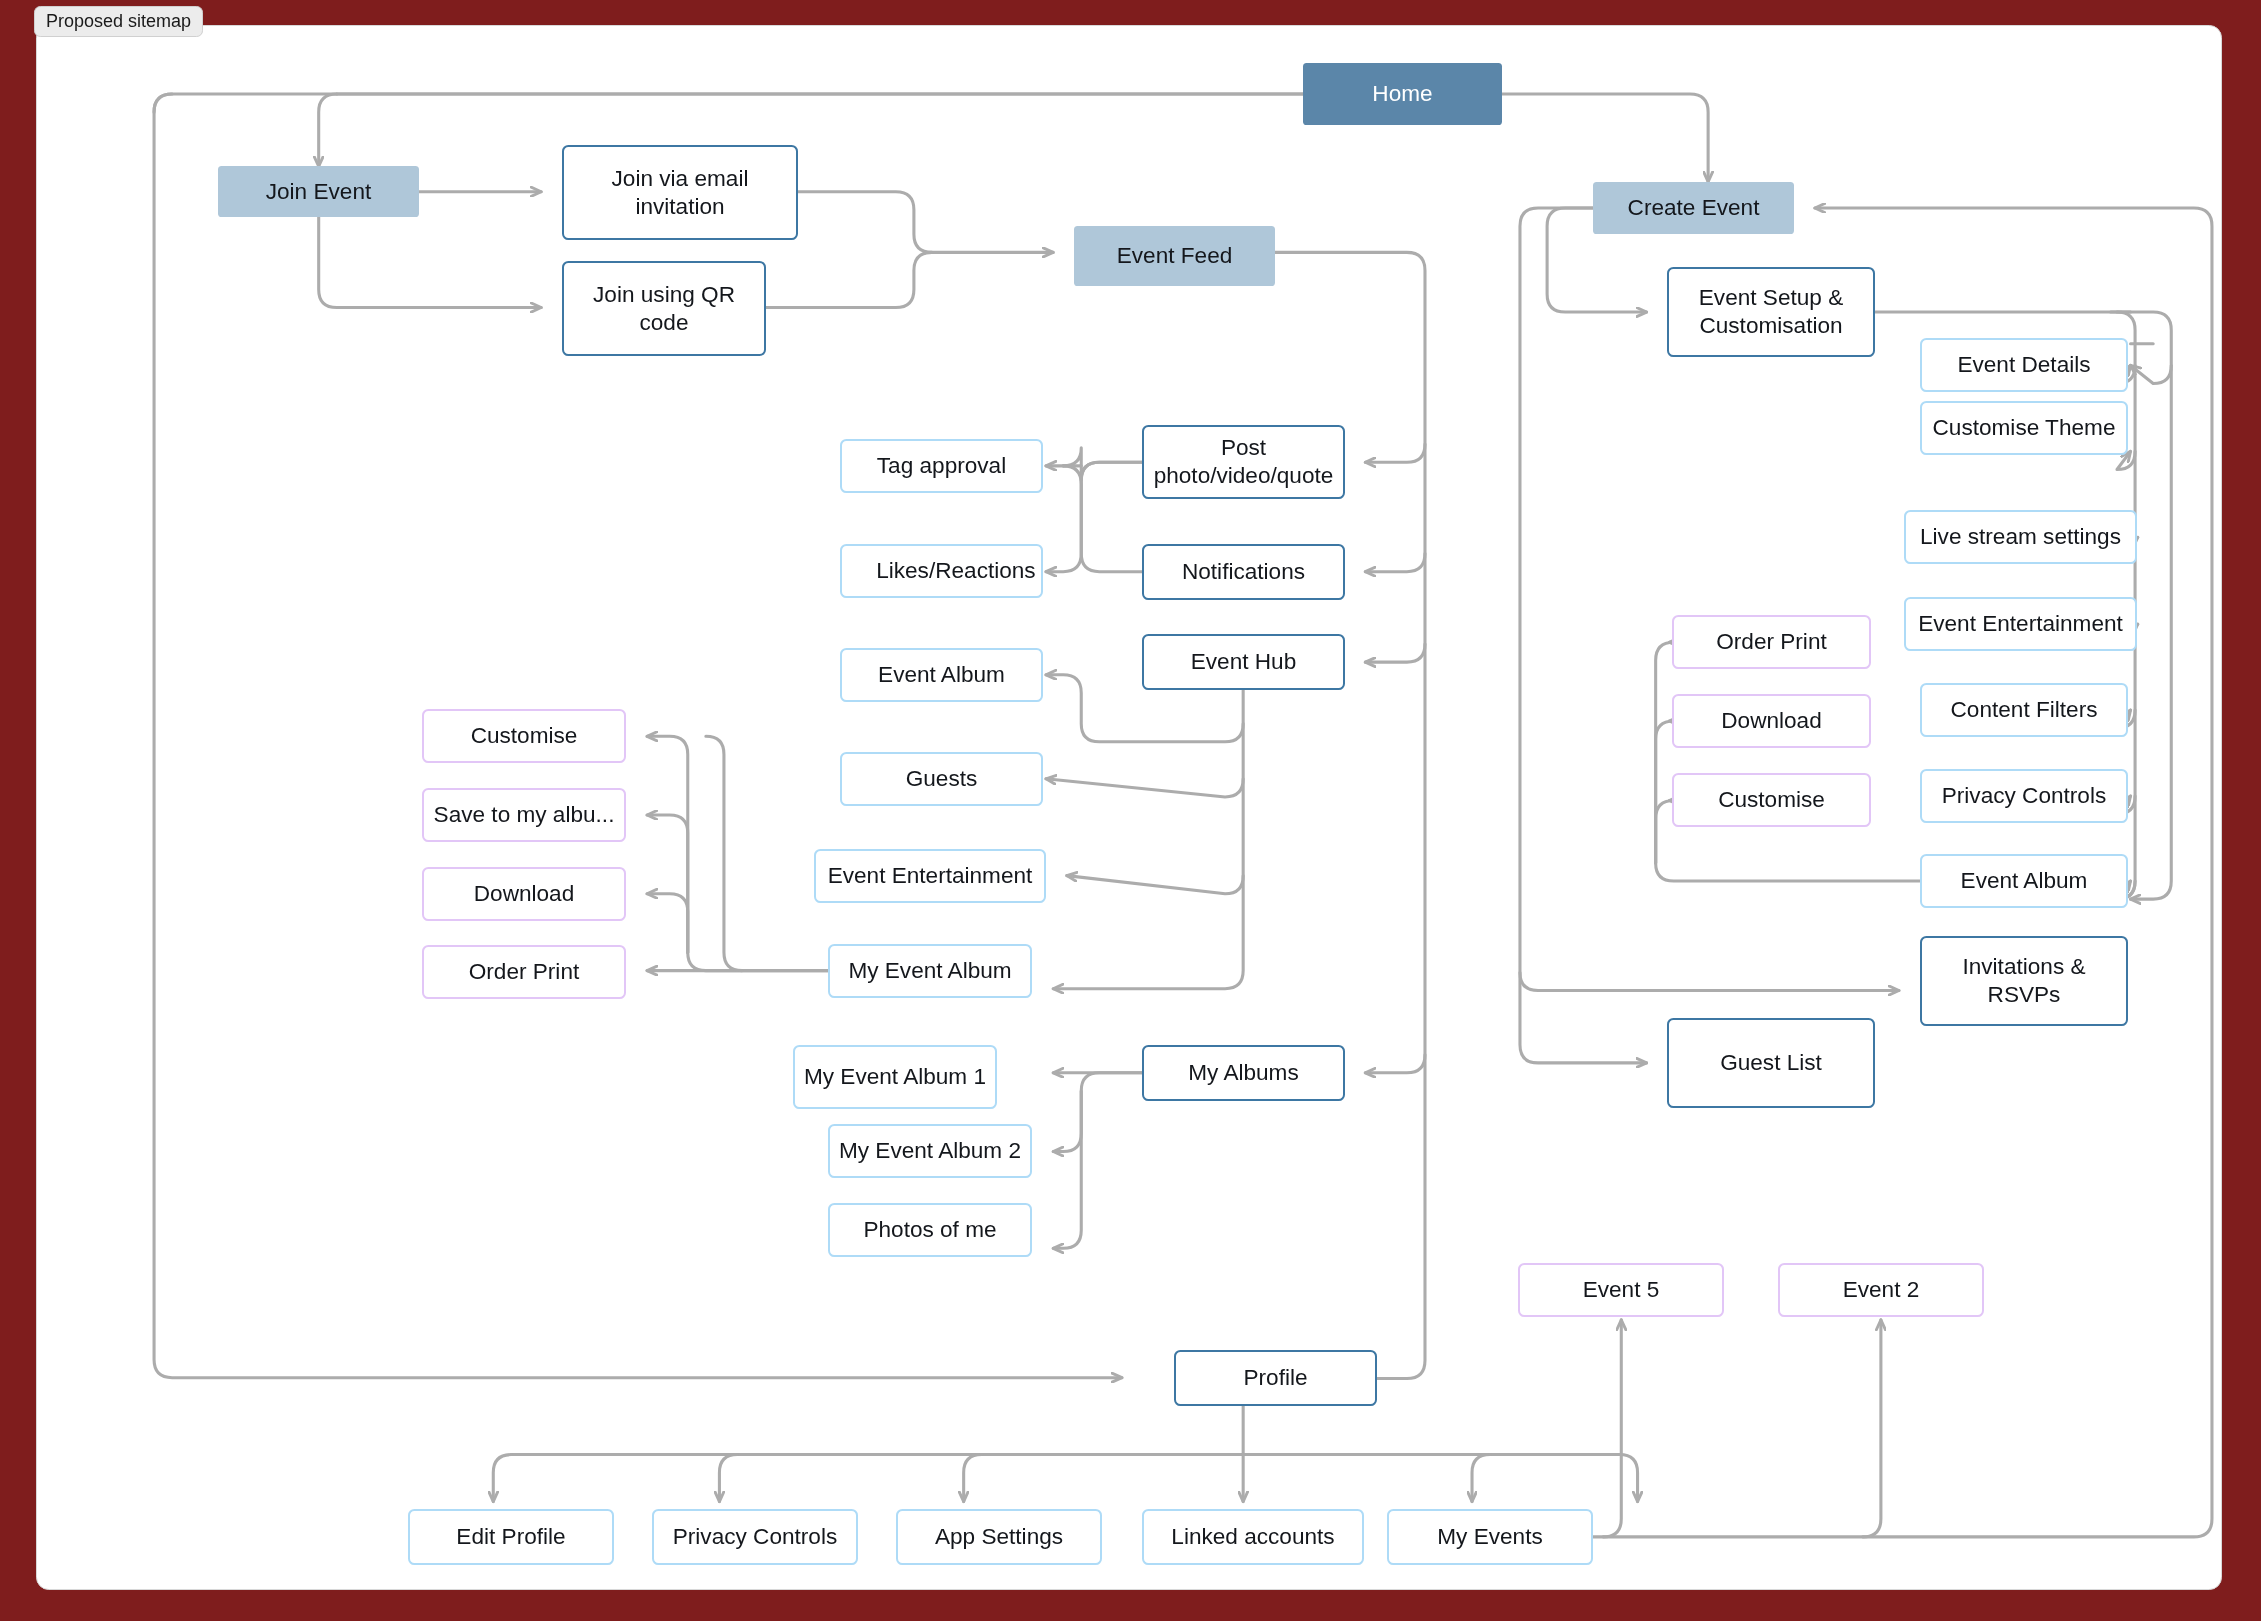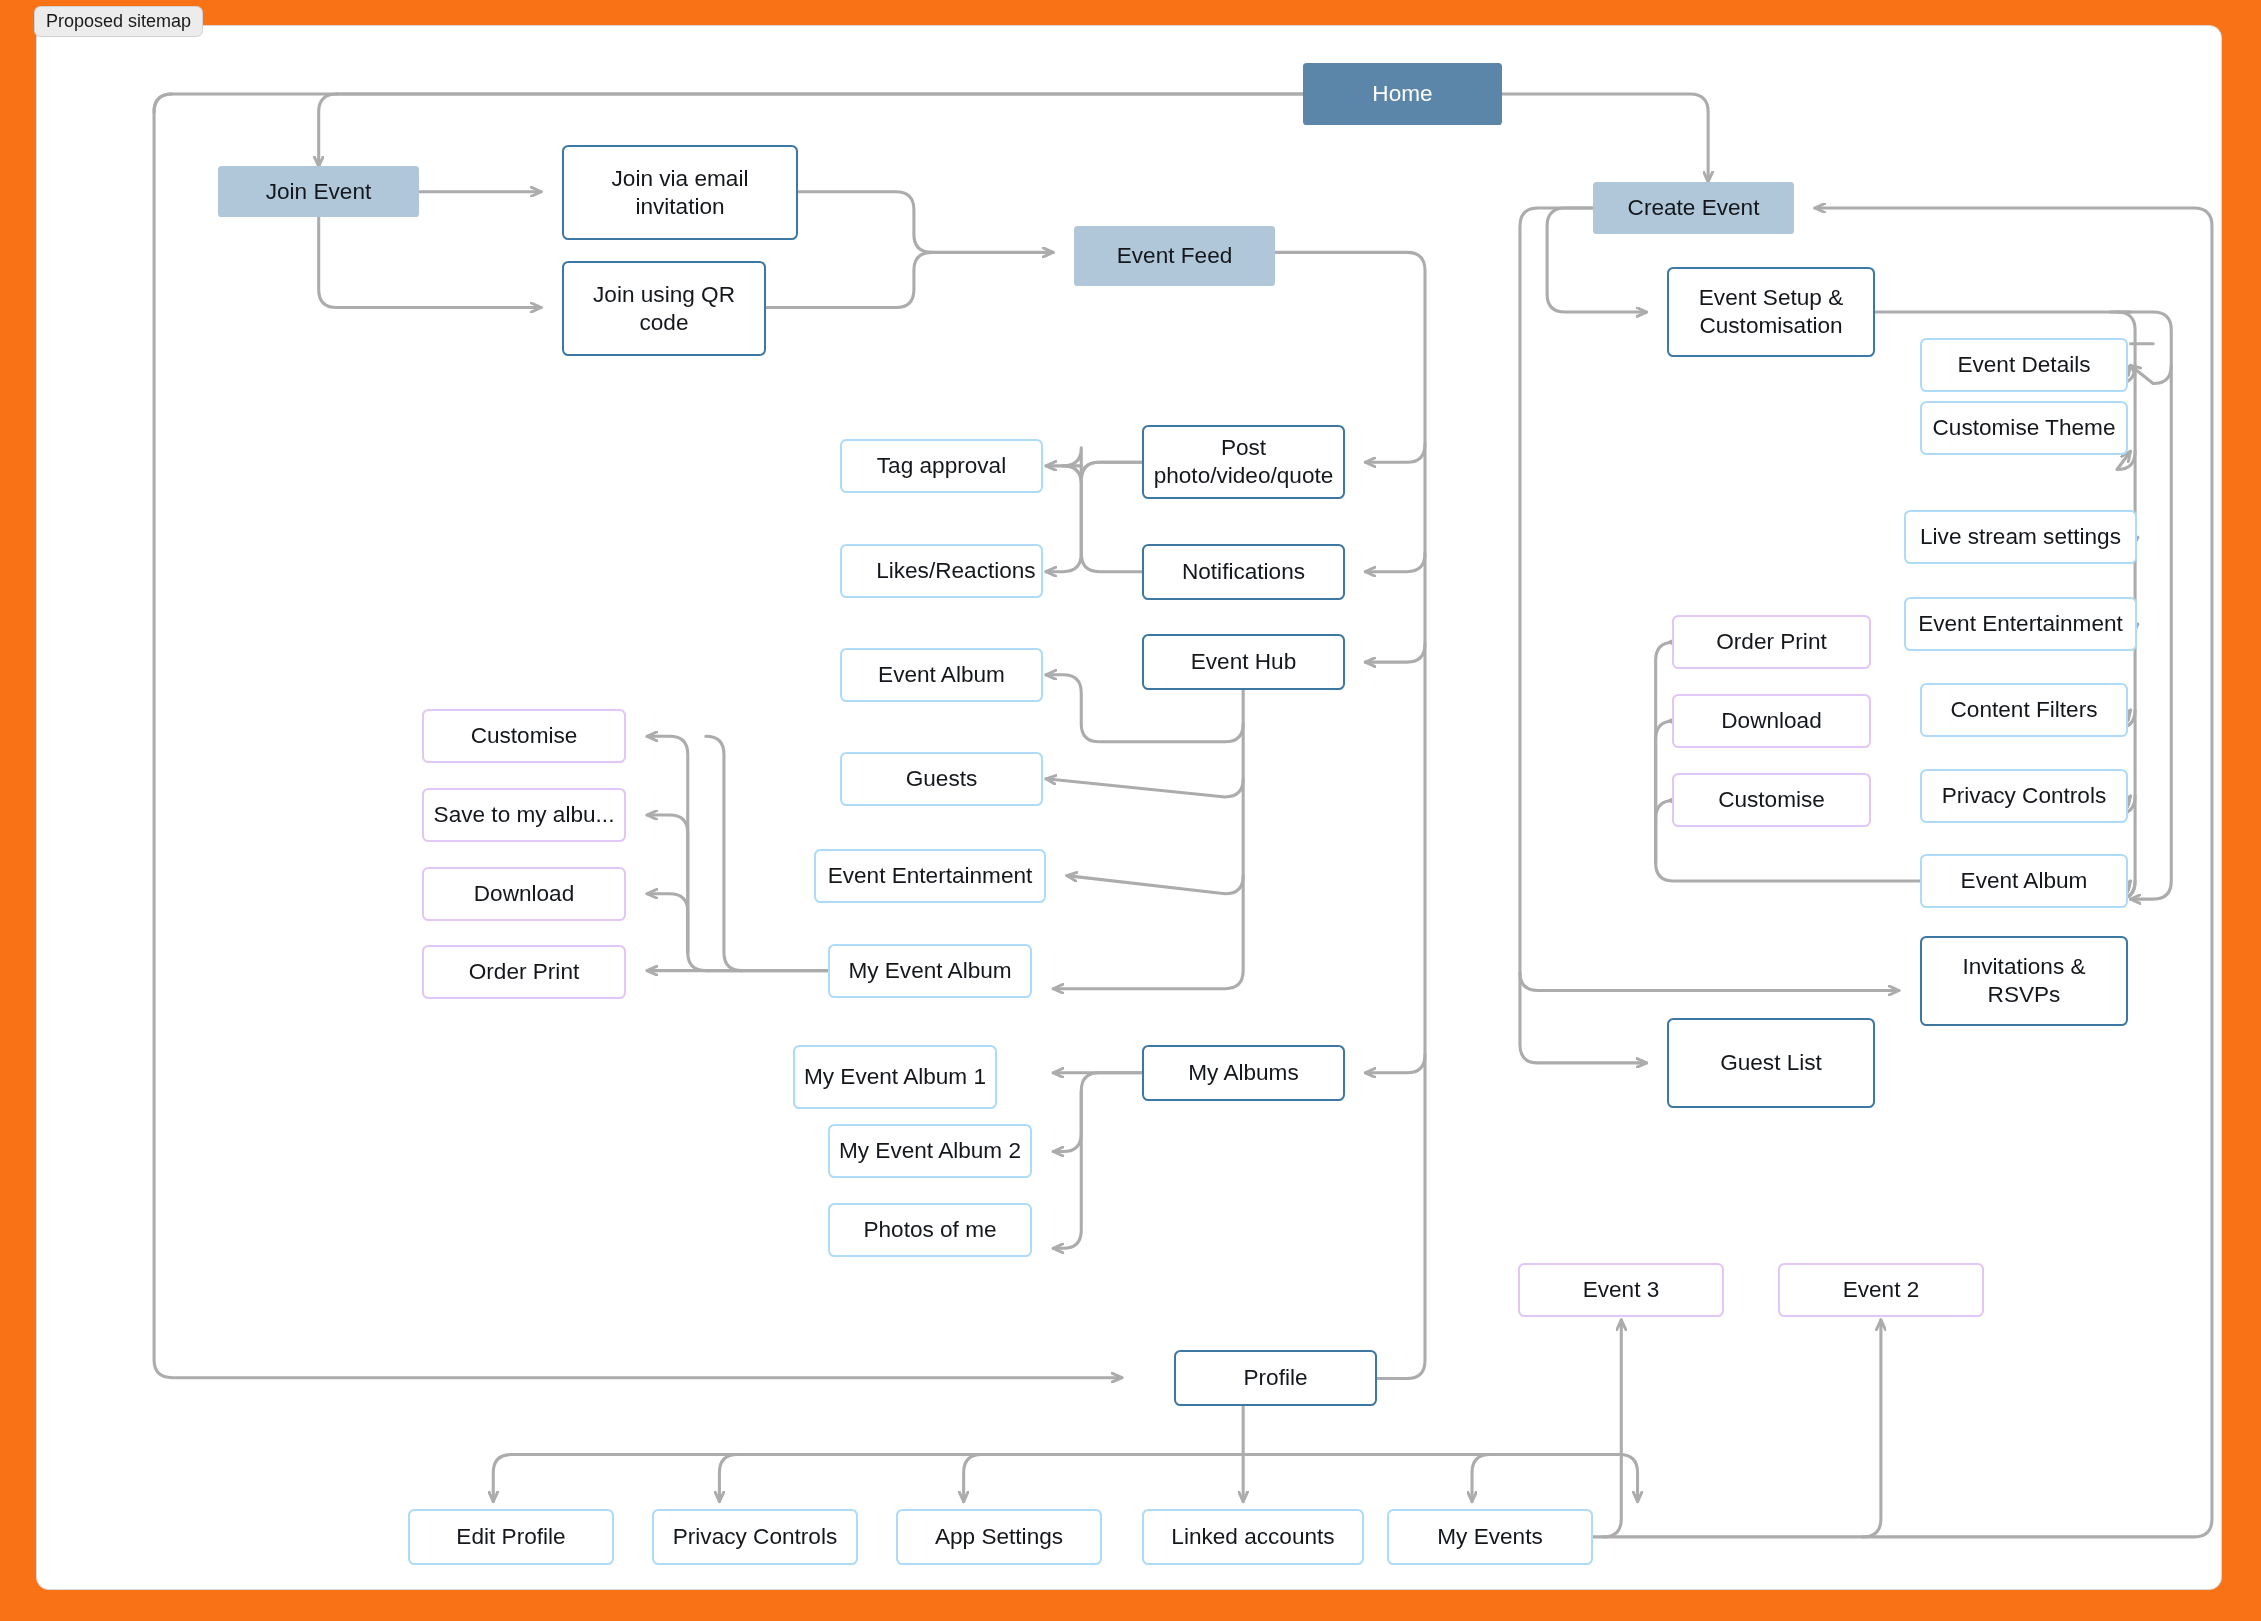--- a/index.html
+++ b/index.html
@@ -5,21 +5,21 @@
   html, body {
     margin: 0;
     padding: 0;
     background: #ffffff;
     font-family: "Liberation Sans", sans-serif;
   }
   #page {
     position: relative;
     width: 2262px;
     height: 1621px;
-    background: #f97316;
+    background: #7f1d1d;
     overflow: hidden;
   }
   #title-badge {
     position: absolute;
     left: 34px;
     top: 6.3px;
     background: #ececec;
     border: 0.9px solid #d0d0d0;
     border-radius: 6.3px;
     padding: 3.6px 11px 4.5px 11px;
@@ -289,21 +289,21 @@
       <div class="node v-light" style="left: 793px; top: 1045px; width: 204px; height: 64px;">
         <span>My Event Album 1</span>
       </div>
       <div class="node v-light" style="left: 828px; top: 1124px; width: 204px; height: 54px;">
         <span>My Event Album 2</span>
       </div>
       <div class="node v-light" style="left: 828px; top: 1203px; width: 204px; height: 54px;">
         <span>Photos of me</span>
       </div>
       <div class="node v-purple" style="left: 1518px; top: 1263px; width: 206px; height: 54px;">
-        <span>Event 3</span>
+        <span>Event 5</span>
       </div>
       <div class="node v-purple" style="left: 1778px; top: 1263px; width: 206px; height: 54px;">
         <span>Event 2</span>
       </div>
       <div class="node v-dark" style="left: 1142px; top: 1350px; width: 203px; height: 56px; margin-left: 32px;">
         <span>Profile</span>
       </div>
       <div class="node v-light" style="left: 408px; top: 1509px; width: 206px; height: 56px;">
         <span>Edit Profile</span>
       </div>

